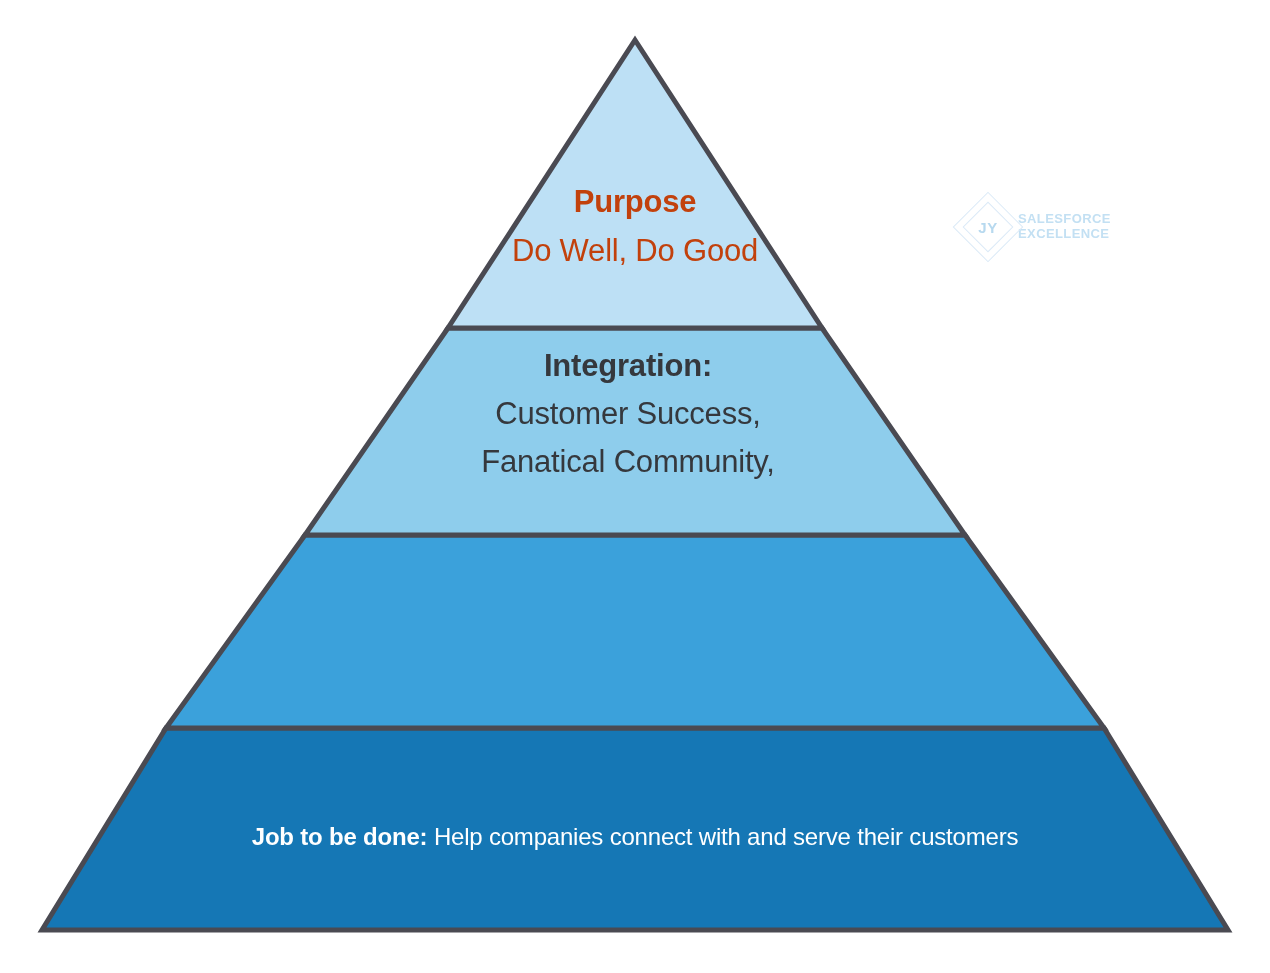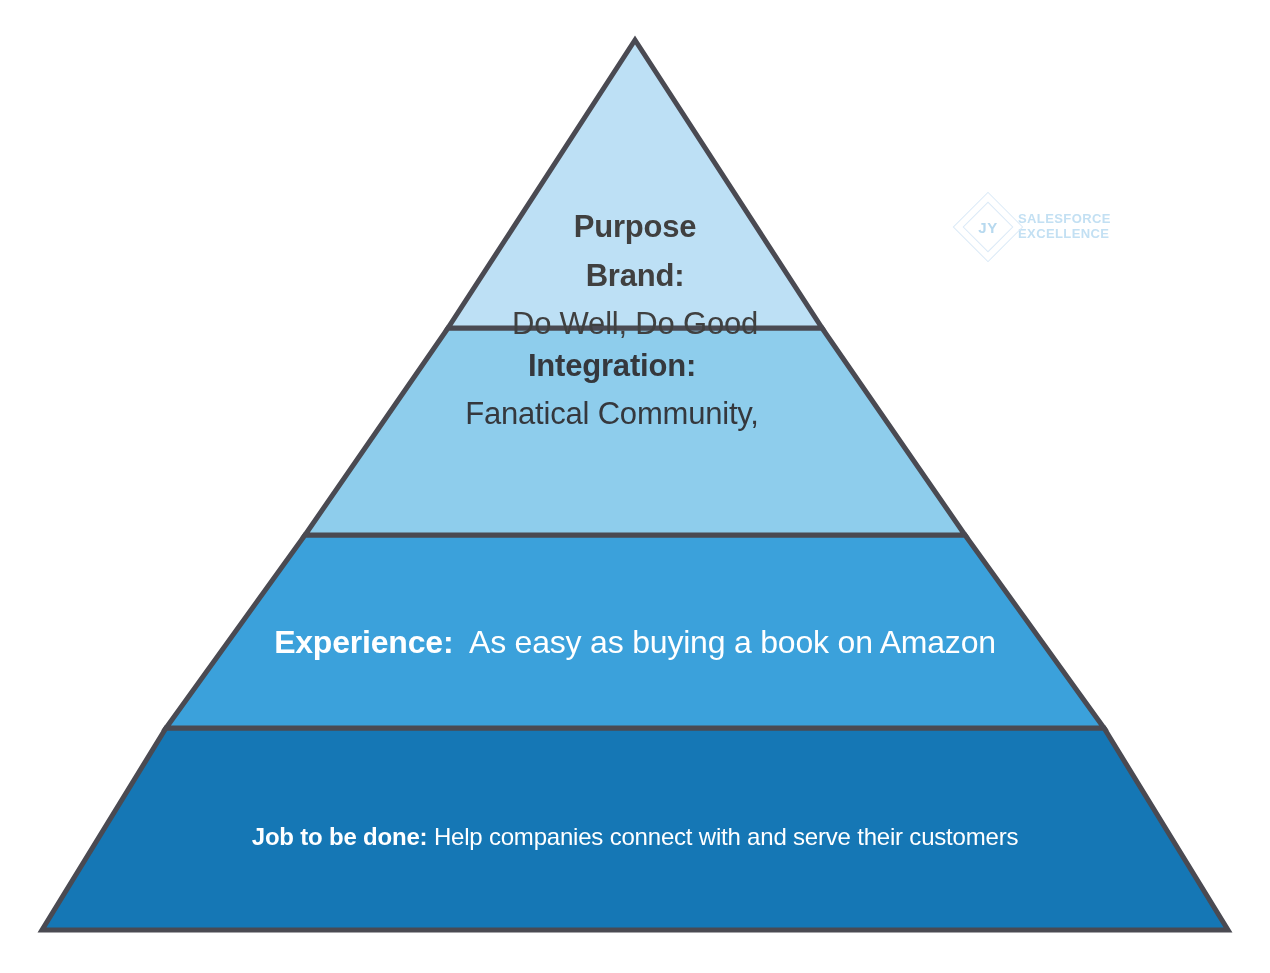--- a/index.html
+++ b/index.html
@@ -40,42 +40,42 @@
     letter-spacing: -0.2px;
     white-space: normal;
   }
   .tier-text .hl {
     font-weight: bold;
   }
 
   
   #tier1-text {
     left: 430px;
-    top: 203px;
+    top: 178px;
     width: 410px;
-    color: #404040;
+    color: #c2410c;
     font-size: 31px;
   }
   #tier1-text .t1-head {
     font-weight: bold;
     font-size: 31px;
     line-height: 1.57;
     display: block;
   }
   #tier1-text .t1-body {
     display: block;
     font-size: 31px;
     font-weight: normal;
     line-height: 1.0;
     margin-top: 8px;
   }
 
   
   #tier2-text {
-    left: 372px;
+    left: 388px;
     top: 342px;
     width: 480px;
     color: #35383d;
     font-size: 31px;
   }
   #tier2-text .line {
     display: block;
     line-height: 1.55;
   }
 
@@ -177,30 +177,27 @@
       <div class="wm-jy">JY</div>
     </div>
     <div class="wm-words">
       <span>SALESFORCE</span>
       <span>EXCELLENCE</span>
     </div>
   </div>
 
   <div id="tier1-text" class="tier-text">
     <span class="t1-head">Purpose</span>
-    <span class="t1-head">Brand:</span>
     <span class="t1-body">Do Well, Do Good</span>
   </div>
 
   <div id="tier2-text" class="tier-text">
     <span class="line hl">Integration:</span>
+    <span class="line">Customer Success,</span>
     <span class="line">Fanatical Community,</span>
   </div>
 
-  <div id="tier3-text" class="tier-text">
-    <span class="hl">Experience:</span><span>&nbsp; </span><span>As easy as buying a book on Amazon</span>
-  </div>
 
   <div id="tier4-text" class="tier-text">
     <span class="hl">Job to be done:</span><span> </span><span>Help companies connect with and serve their customers</span>
   </div>
 
 </div>
 
 </body></html>

